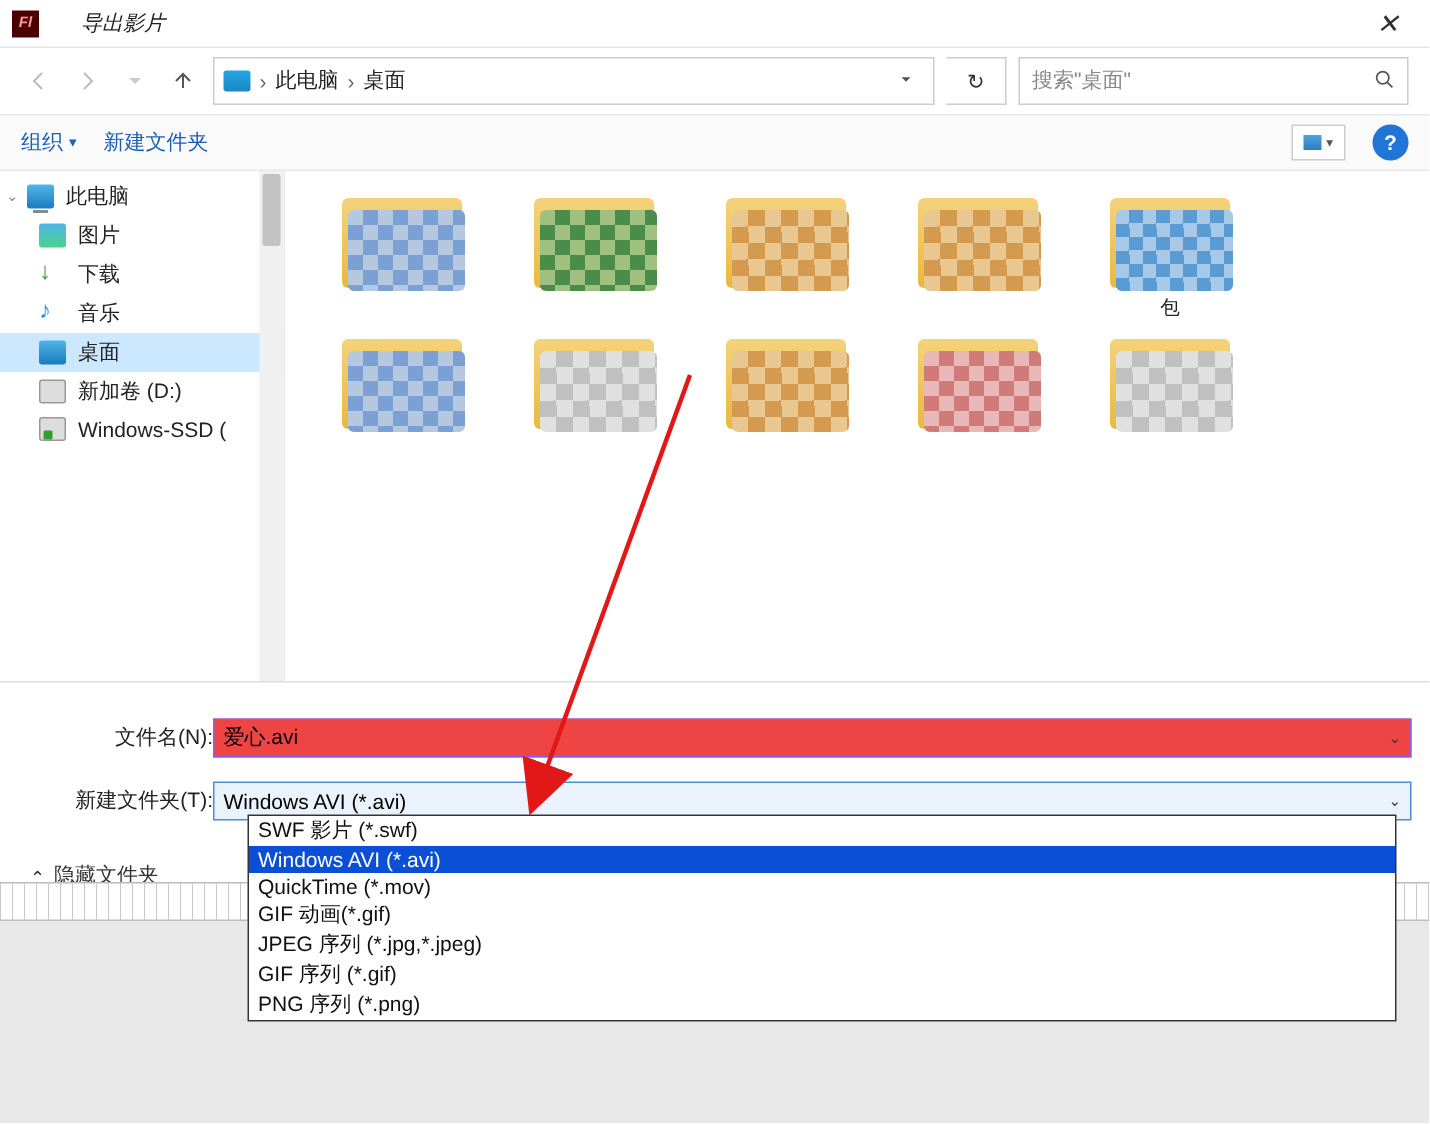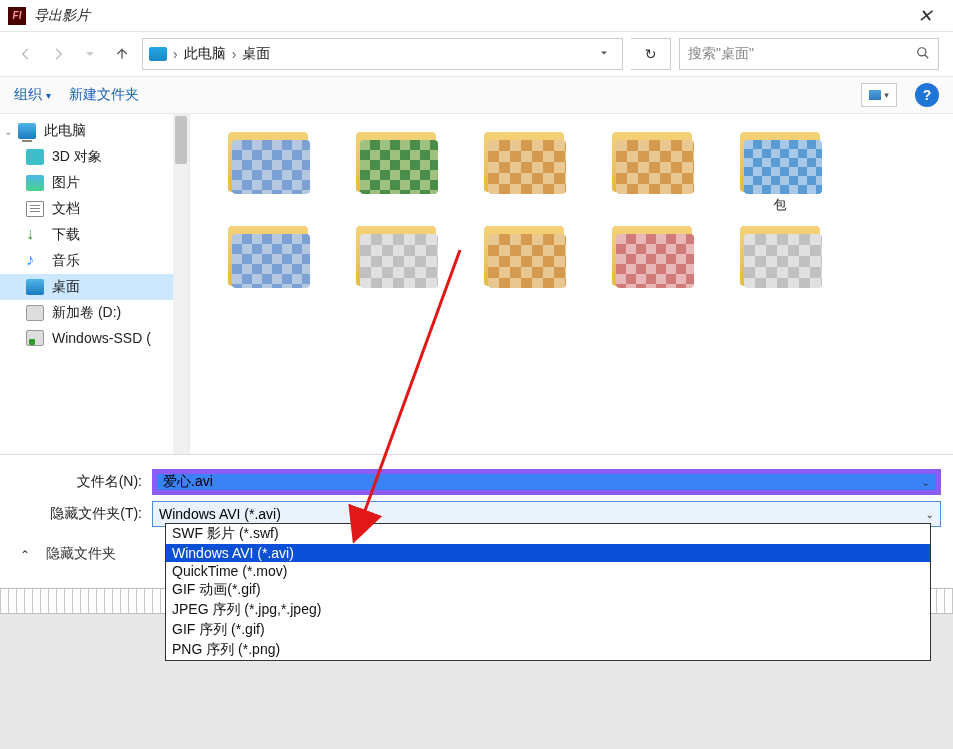--- a/index.html
+++ b/index.html
@@ -1,20 +1,20 @@
 <!DOCTYPE html>
 <html><head>
 <meta charset="utf-8">
 <style>
 * { box-sizing: border-box; margin: 0; padding: 0; font-family: "Microsoft YaHei", "Segoe UI", sans-serif; font-size: 14px; }
 body { background: #fff; width: 953px; height: 749px; position: relative; overflow: hidden; }
 
 .titlebar { height: 32px; display: flex; align-items: center; padding: 0 8px; border-bottom: 1px solid #e5e5e5; font-style: italic; }
 .titlebar .app-icon { width: 18px; height: 18px; background: #4b0000; display: inline-flex; align-items: center; justify-content: center; color: #ff9999; font-size: 10px; font-weight: bold; margin-right: 8px; }
-.titlebar .title { flex: 1; color: #222; }
+.titlebar .title { flex: 1; color: #222; margin-left: 20px; }
 .titlebar .close { width: 40px; text-align: center; font-size: 18px; color: #333; cursor: pointer; }
 
 .navbar { height: 44px; display: flex; align-items: center; padding: 4px 14px; gap: 8px; }
 .nav-arrow { width: 24px; height: 24px; display: inline-flex; align-items: center; justify-content: center; color: #bbb; cursor: pointer; }
 .nav-arrow svg { width: 16px; height: 16px; }
 .nav-up { color: #555; }
 .nav-up svg { width:16px; height:16px; }
 .addressbar { flex: 1; height: 32px; border: 1px solid #ccc; display: flex; align-items: center; padding: 0 6px; gap: 6px; background:#fff; }
 .addressbar .pc-icon { width: 18px; height: 14px; background: #0aa; background: linear-gradient(#24a6e8,#1a88c2); border-radius:2px; }
 .addressbar .crumb { color: #222; }
@@ -63,32 +63,32 @@
 .folder .fic .ffront { position:absolute; left:4px; right:-2px; top:8px; bottom:-2px; border-radius:4px; background:#ccc; }
 .folder .fic .pixelate { background: repeating-conic-gradient(#7aa0d4 0 25%, #b6c8e0 0 50%) 0 0/20px 20px; }
 .folder .fic .px2 { background: repeating-conic-gradient(#4a8c4a 0 25%, #a0c080 0 50%) 0 0/20px 20px; }
 .folder .fic .px3 { background: repeating-conic-gradient(#d49a50 0 25%, #e8c890 0 50%) 0 0/22px 22px; }
 .folder .fic .px4 { background: repeating-conic-gradient(#d07a7a 0 25%, #e8b8b8 0 50%) 0 0/20px 20px; }
 .folder .fic .px5 { background: repeating-conic-gradient(#5a9bd4 0 25%, #a8c8e8 0 50%) 0 0/18px 18px; }
 .folder .fic .px6 { background: repeating-conic-gradient(#c0c0c0 0 25%, #e0e0e0 0 50%) 0 0/22px 22px; }
 .folder .flabel { font-size:13px; color:#222; text-align:center; min-height:16px;}
 
 .bottom-panel { border-top:1px solid #ddd; padding:8px 12px 6px 12px; background:#fff; }
-.form-row { display:flex; align-items:center; gap:10px; margin:6px 0; }
+.form-row { display:flex; align-items:center; margin:16px 0; }
 .form-row .lbl { width:130px; text-align:right; color:#222; }
-.form-row .field { flex:1; height:26px; border:5px solid #8b5cf6; display:flex; align-items:center; padding:0 6px; background:#3b82f6; }
+.form-row .field { flex:1; height:26px; border:1px solid #8b5cf6; display:flex; align-items:center; padding:0 6px; background:#ef4444; }
 .form-row .field.dd { background:#eaf3fc; border:1px solid #4a90d9; position:relative; }
 .field .dd-caret { margin-left:auto; color:#333; font-size:10px; }
 
 .dropdown-list { position:absolute; left:153px; right:10px; top:100%; margin-top:-6px; border:1px solid #333; background:#fff; z-index:20; }
 .dropdown-list .opt { padding:1px 6px; color:#111; cursor:pointer; }
 .dropdown-list .opt.sel { background:#0a4fd6; color:#fff; }
 
 .footer-row { display:flex; align-items:center; padding:12px 16px 0 8px; }
-.hide-folders { display:flex; align-items:center; gap:16px; color:#333; cursor:pointer; }
+.hide-folders { display:flex; align-items:center; gap:6px; color:#333; cursor:pointer; }
 .caret-up::before { content:'⌃'; font-size:12px; }
 
 .annot-arrow { position:absolute; pointer-events:none; z-index:30; }
 
 .timeline-area { position:absolute; left:0; right:0; bottom:0; top:588px; background:#fff; }
 .timeline-area .ruler { position:absolute; top:0; left:0; right:0; height:26px;
   background: repeating-linear-gradient(to right, #c8c8c8 0 1px, transparent 1px 8px),
               repeating-linear-gradient(to right, #999 0 1px, transparent 1px 40px);
   border-top:1px solid #bbb; border-bottom:1px solid #bbb;
 }
@@ -159,30 +159,22 @@
 </div>
 
 <div class="main">
   <div class="sidebar">
     <div class="item lvl0" style="position:relative">
         <span class="chev">⌄</span>
         <span class="side-ico ico-pc"></span>
         <span>此电脑</span>
       </div>
     <div class="item">
-        <span class="side-ico ico-3d"></span>
-        <span>3D 对象</span>
-      </div>
-    <div class="item">
         <span class="side-ico ico-pic"></span>
         <span>图片</span>
-      </div>
-    <div class="item">
-        <span class="side-ico ico-doc"></span>
-        <span>文档</span>
       </div>
     <div class="item">
         <span class="side-ico ico-dl"></span>
         <span>下载</span>
       </div>
     <div class="item">
         <span class="side-ico ico-music"></span>
         <span>音乐</span>
       </div>
     <div class="item selected">
@@ -278,21 +270,21 @@
 
 <div class="bottom-panel" style="position:relative">
   <div class="form-row">
     <span class="lbl">文件名(N):</span>
     <div class="field">
       <span>爱心.avi</span>
       <span class="dd-caret">⌄</span>
     </div>
   </div>
   <div class="form-row" style="position:relative">
-    <span class="lbl">隐藏文件夹(T):</span>
+    <span class="lbl">新建文件夹(T):</span>
     <div class="field dd">
       <span>Windows AVI (*.avi)</span>
       <span class="dd-caret">⌄</span>
     </div>
     <div class="dropdown-list" style="top:28px;">
       <div class="opt">SWF 影片 (*.swf)</div>
       <div class="opt sel">Windows AVI (*.avi)</div>
       <div class="opt">QuickTime (*.mov)</div>
       <div class="opt">GIF 动画(*.gif)</div>
       <div class="opt">JPEG 序列 (*.jpg,*.jpeg)</div>

